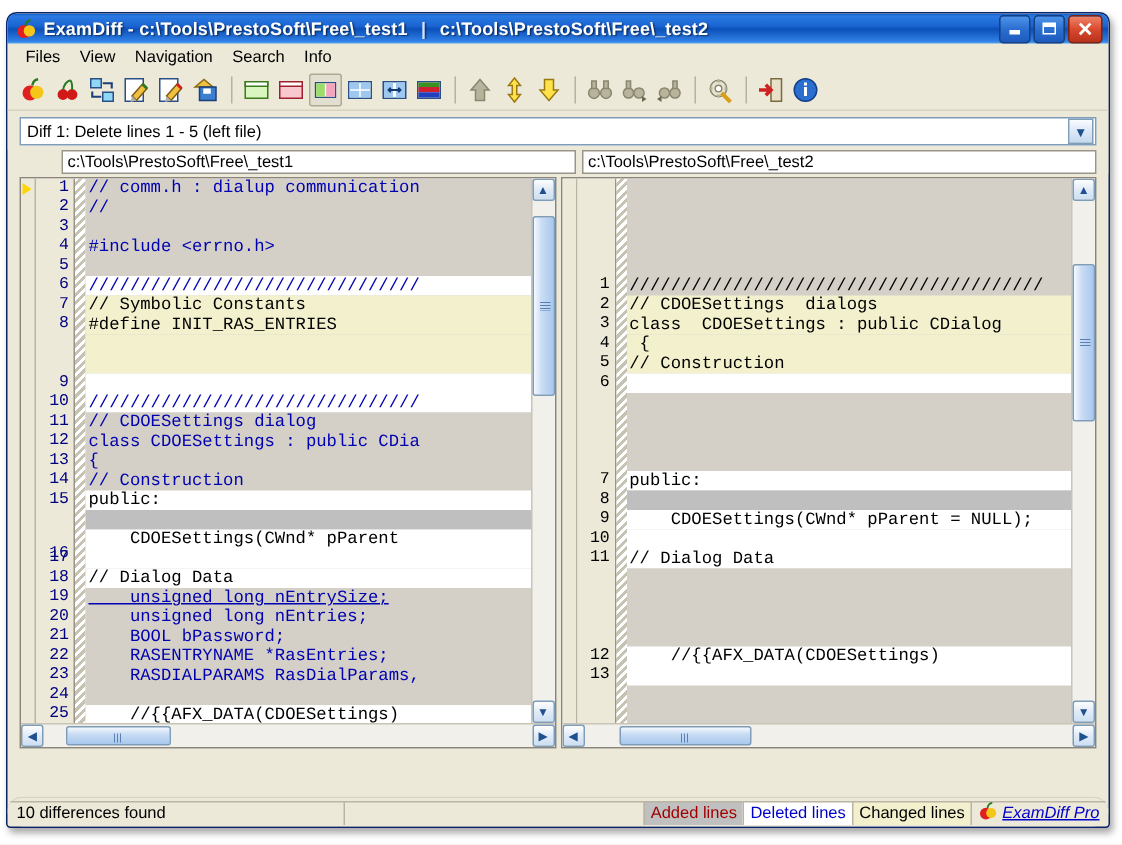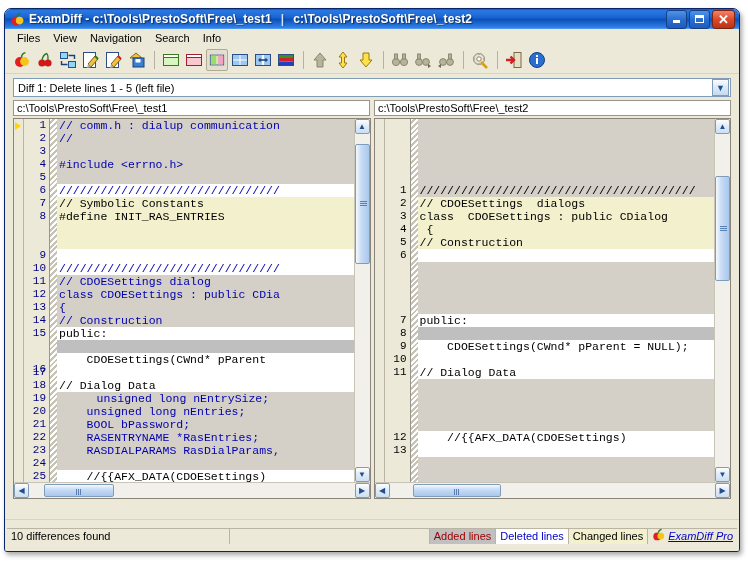--- a/index.html
+++ b/index.html
@@ -75,21 +75,21 @@
   }
   .combo .val{flex:1 1 auto;font-size:11px;padding-left:4px;color:#000;white-space:nowrap;overflow:hidden;}
   .combo .arrow{
     width:17px;height:17px;margin:0 1px 0 0;
     background:linear-gradient(to bottom,#fafcff,#dfeaf7 45%,#c5d9ef);
     border:1px solid #7f9db9;box-sizing:border-box;
     display:flex;align-items:center;justify-content:center;color:#1e4f8f;font-size:9px;
   }
 
   
-  .fileheaders{display:flex;padding:0 8px;background:#ece9d8;gap:4px;}
+  .fileheaders{display:flex;padding:0 8px;background:#ece9d8;gap:4px;margin-left:28px;}
   .fh{
     flex:1 1 0;height:16px;background:#fff;border:1px solid #9a958a;
     font-size:11px;padding-left:3px;line-height:14px;box-sizing:border-box;
     white-space:nowrap;overflow:hidden;color:#000;
   }
 
   
   .panes{display:flex;padding:2px 8px 0 8px;gap:3px;height:383px;box-sizing:border-box;}
   .pane{
     flex:1 1 0;position:relative;background:#fff;
@@ -155,24 +155,25 @@
   .hthumb{
     position:absolute;height:13px;top:1px;box-sizing:border-box;
     background:linear-gradient(to bottom,#f5f9ff,#c9dcf4 40%,#a8c8ee);
     border:1px solid #7f9db9;border-radius:2px;
   }
   .hgrip{position:absolute;top:4px;width:6px;height:6px;
     background:repeating-linear-gradient(to right,#5a7fb5 0 1px,transparent 1px 2px);}
 
   
   .statusbar{
-    position:absolute;left:0;right:0;bottom:0;height:32px;
+    position:absolute;left:0;right:0;bottom:0;height:20px;
     background:#ece9d8;display:flex;align-items:center;
     font-size:11px;border-top:1px solid #d8d4c0;box-sizing:border-box;
     padding:2px 2px;
+    border-radius:10px;
   }
   .st-cell{height:16px;line-height:15px;box-sizing:border-box;padding:0 4px;
     border-left:1px solid #b9b4a4;border-top:1px solid #b9b4a4;}
   .st-main{flex:1 1 auto;border-left:none;}
   .st-mid{width:200px;}
   .legend{display:flex;align-items:center;}
   .lg{height:16px;line-height:15px;padding:0 4px;box-sizing:border-box;
       border-left:1px solid #b9b4a4;border-top:1px solid #b9b4a4;font-size:11px;}
   .lg.added{background:#c0c0c0;color:#a00000;}
   .lg.deleted{background:#ffffff;color:#0000c8;}
@@ -439,21 +440,21 @@
             <div class="ln hatch" style="top: 143px; padding-left: 2px;">////////////////////////////////</div>
             <div class="ln same" style="top: 169px; padding-left: 2px;">class CDOESettings : public CDia</div>
             <div class="ln same" style="top: 156px; padding-left: 2px;">// CDOESettings dialog</div>
             <div class="ln same" style="top: 182px; padding-left: 2px;">{</div>
             <div class="ln same" style="top: 195px; padding-left: 2px;">// Construction</div>
             <div class="ln white" style="top: 208px; padding-left: 2px;">public:</div>
             <div class="ln filler" style="top: 221px; padding-left: 2px;"></div>
             <div class="ln white" style="top: 234px; padding-left: 2px;">    CDOESettings(CWnd* pParent</div>
             <div class="ln white" style="top: 247px; padding-left: 2px;"></div>
             <div class="ln white" style="top: 260px; padding-left: 2px;">// Dialog Data</div>
-            <div class="ln same" style="top: 273px; padding-left: 12px;">    unsigned long nEntrySize;</div>
+            <div class="ln same" style="top: 273px; padding-left: 2px; text-decoration: underline;">    unsigned long nEntrySize;</div>
             <div class="ln same" style="top: 286px; padding-left: 2px;">    unsigned long nEntries;</div>
             <div class="ln same" style="top: 299px; padding-left: 2px;">    BOOL bPassword;</div>
             <div class="ln same" style="top: 325px; padding-left: 2px;">    RASDIALPARAMS RasDialParams,</div>
             <div class="ln same" style="top: 312px; padding-left: 2px;">    RASENTRYNAME *RasEntries;</div>
             <div class="ln same" style="top: 338px; padding-left: 2px;"></div>
             <div class="ln white" style="top: 351px; padding-left: 2px;">    //{{AFX_DATA(CDOESettings)</div>
           </div>
         <div class="vscroll">
           <div class="sb-btn" style="position:absolute;top:0;left:0">▲</div>
           <div class="sb-thumb" id="lvthumb" style="top: 25px; height: 120px;">

